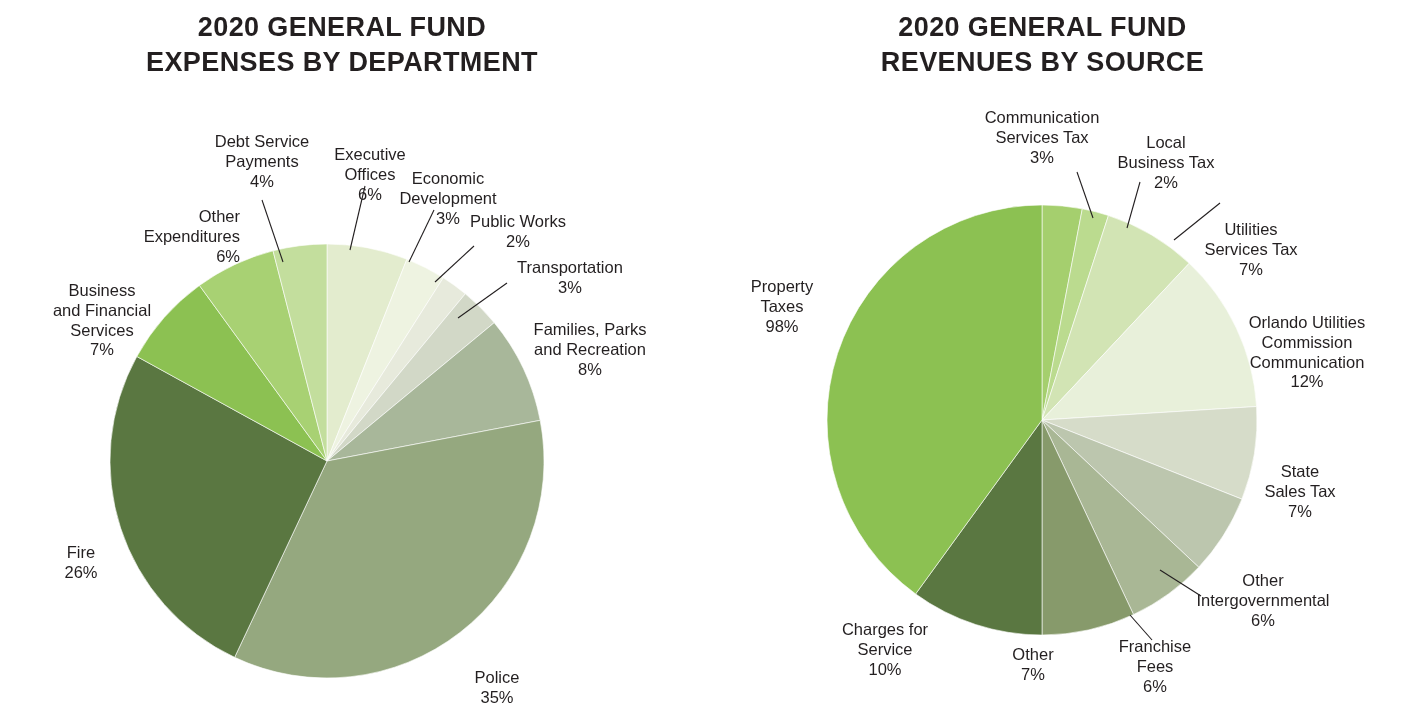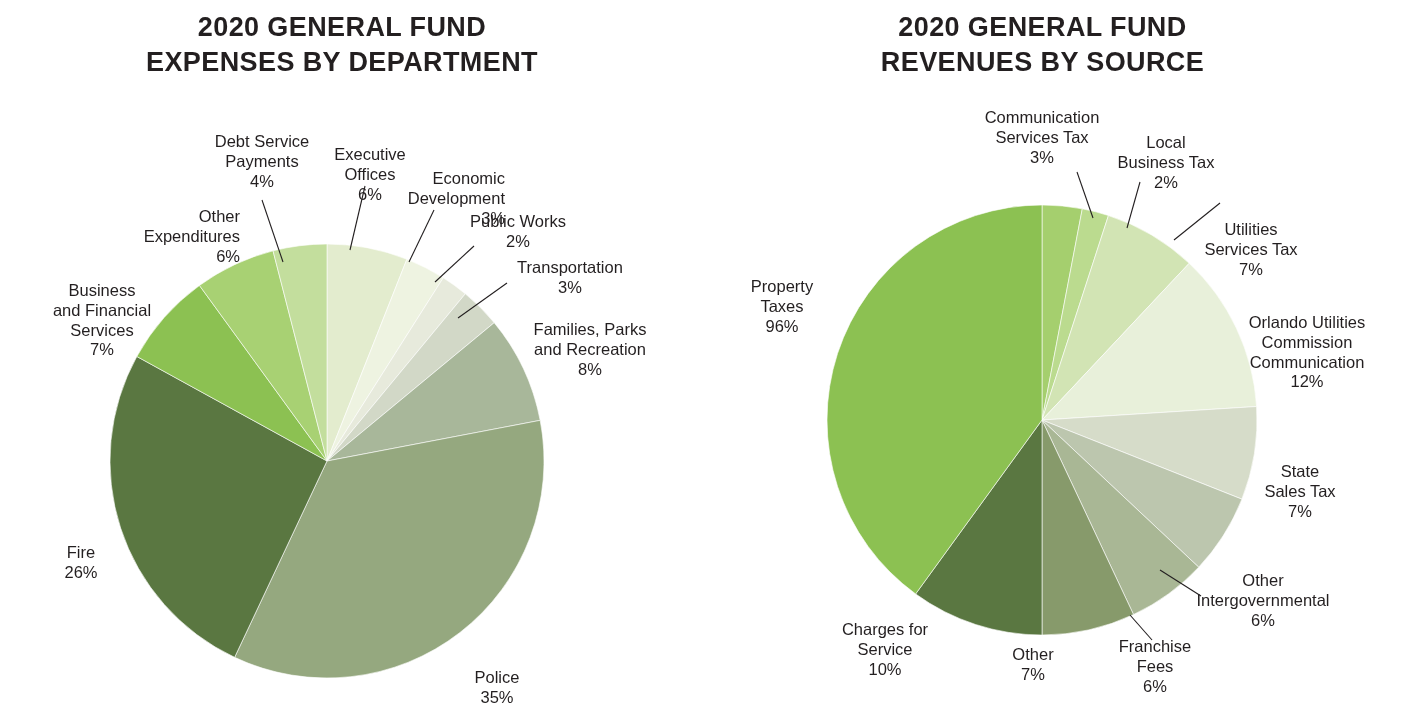--- a/index.html
+++ b/index.html
@@ -88,21 +88,21 @@
     <span>Payments</span>
     <span class="pct">4%</span>
   </div>
 
   <div class="lbl c" style="left:321px; top:145px; width:98px;">
     <span>Executive</span><br>
     <span>Offices</span>
     <span class="pct">6%</span>
   </div>
 
-  <div class="lbl c" style="left:391px; top:169px; width:114px;text-align:right;">
+  <div class="lbl c" style="left:391px; top:169px; width:114px;">
     <span>Economic</span><br>
     <span>Development</span>
     <span class="pct">3%</span>
   </div>
 
   <div class="lbl c" style="left:458px; top:212px; width:120px;">
     <span>Public Works</span>
     <span class="pct">2%</span>
   </div>
 
@@ -214,15 +214,15 @@
 
   <div class="lbl c" style="left:122px; top:620px; width:126px;">
     <span>Charges for</span><br>
     <span>Service</span>
     <span class="pct">10%</span>
   </div>
 
   <div class="lbl c" style="left:28px; top:277px; width:108px;">
     <span>Property</span><br>
     <span>Taxes</span>
-    <span class="pct">96%</span>
+    <span class="pct">98%</span>
   </div>
 </div>
 
 </body></html>

